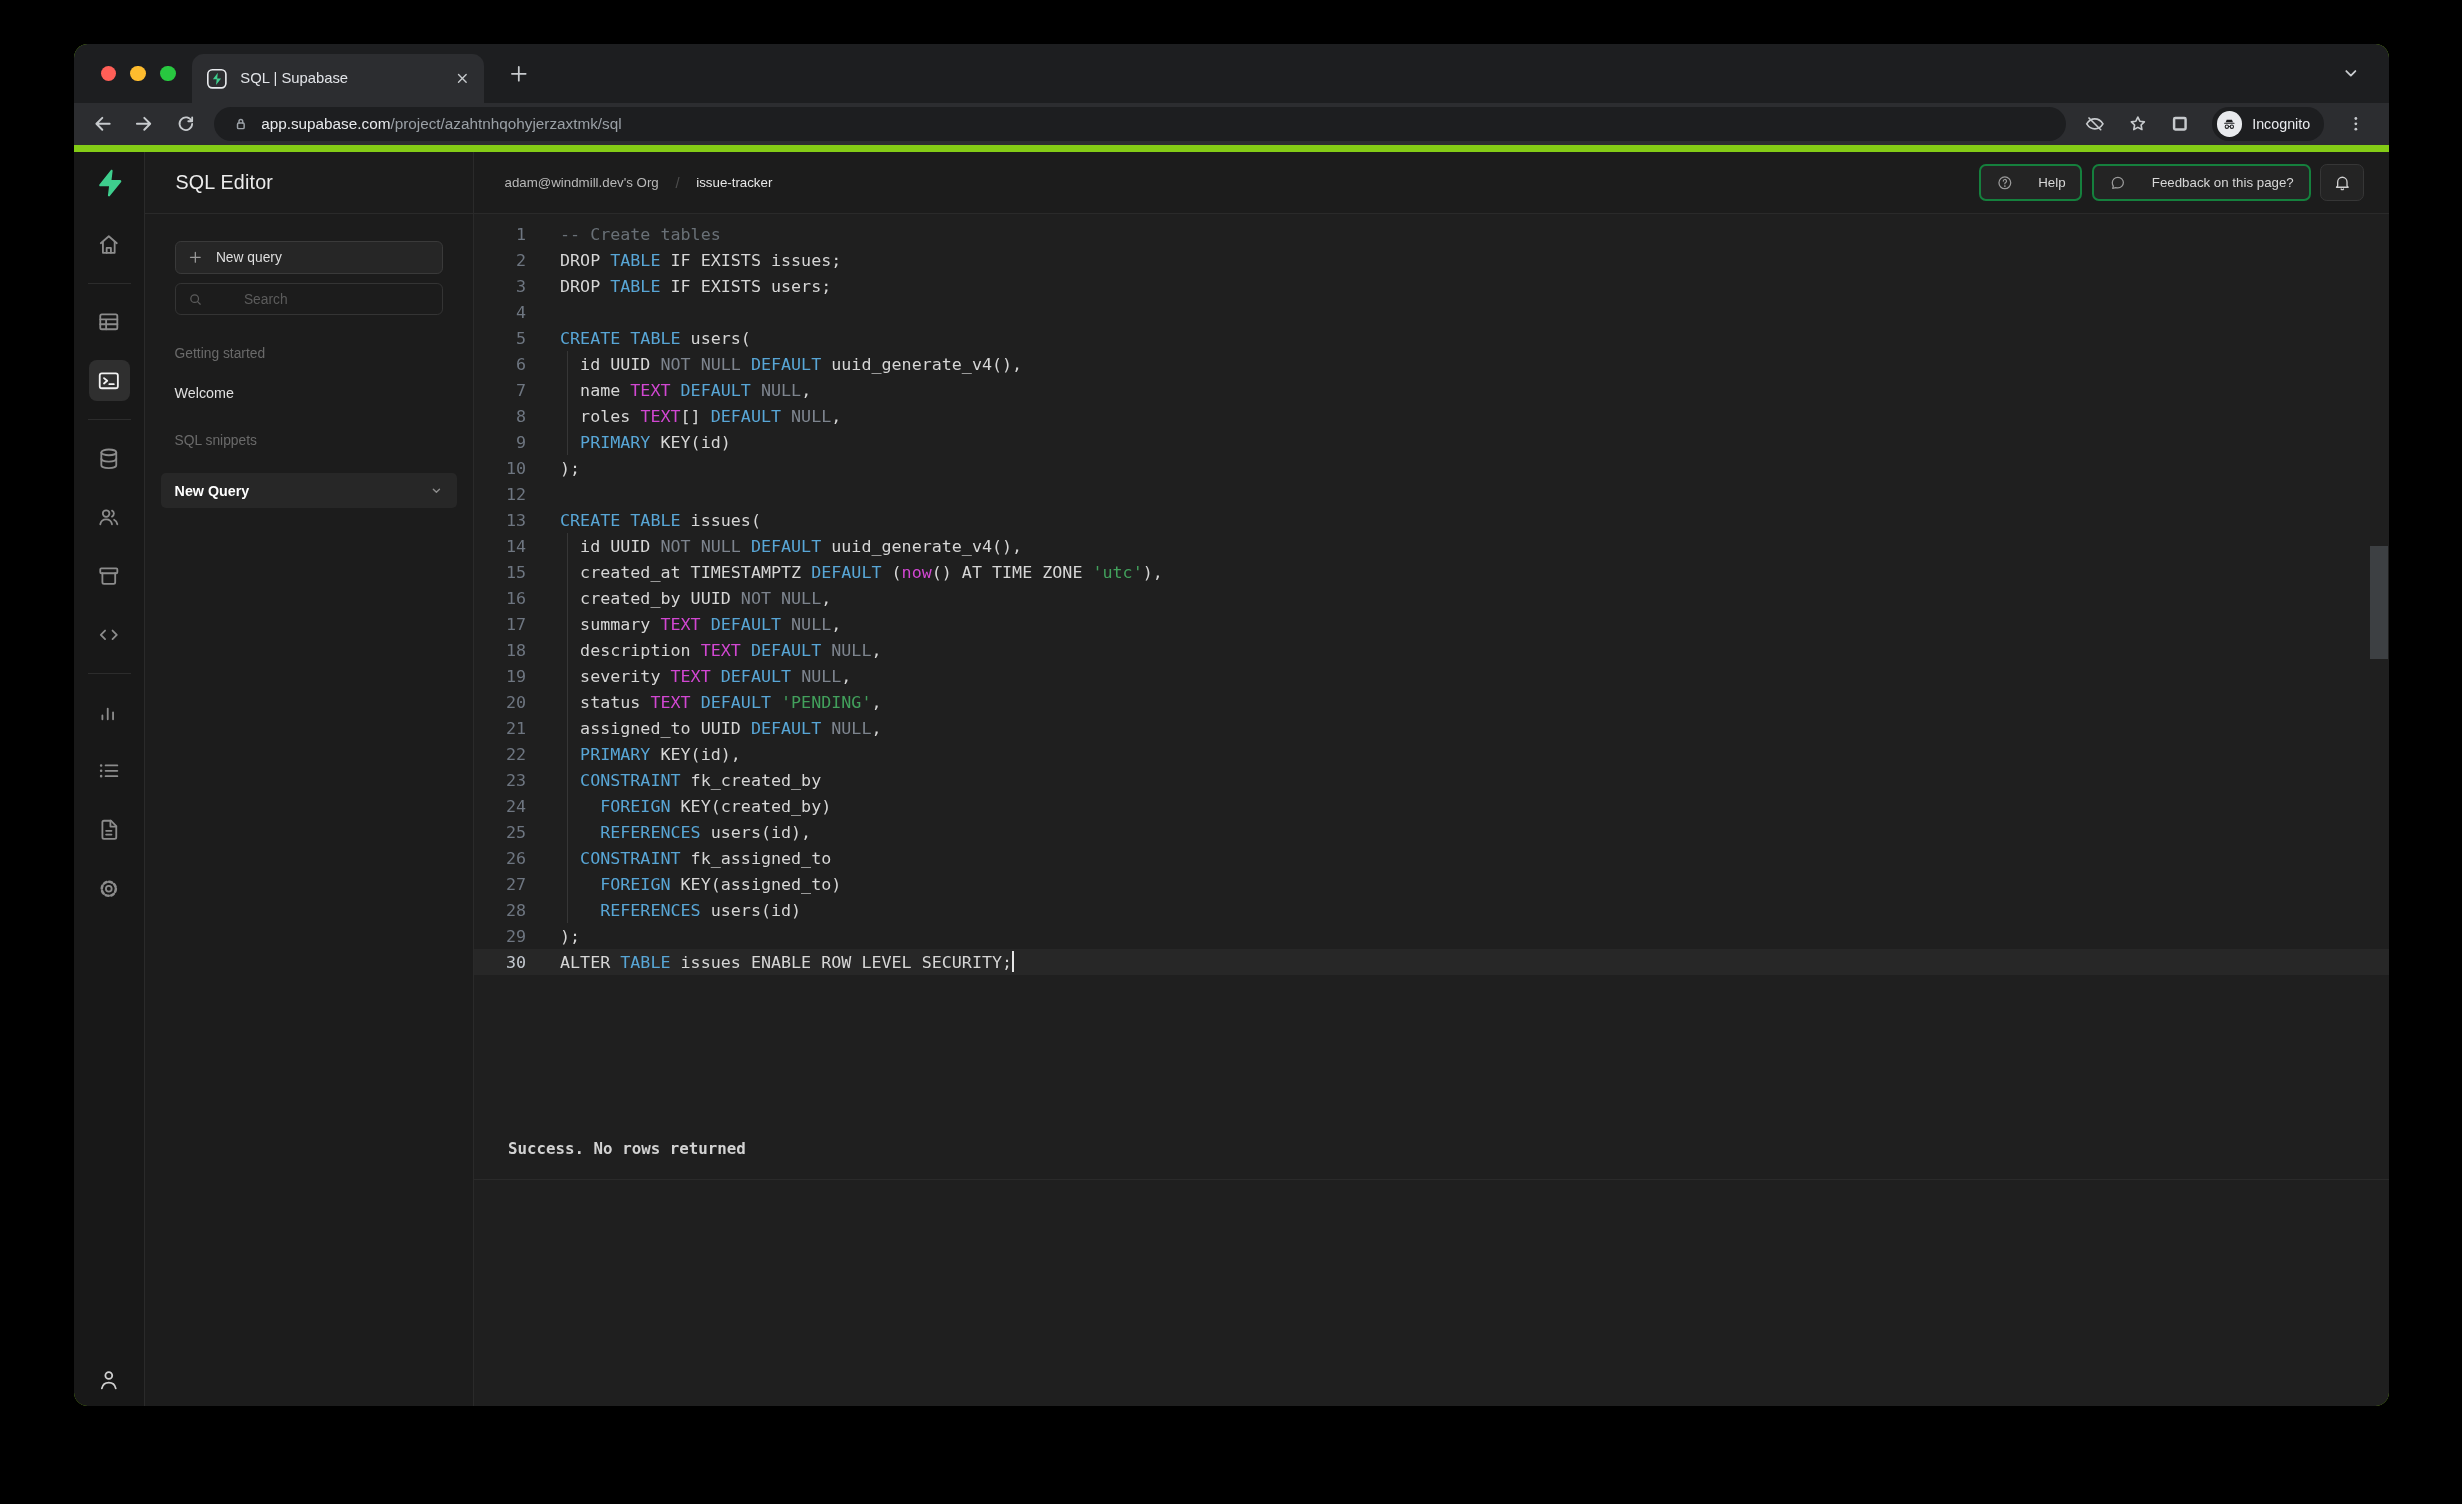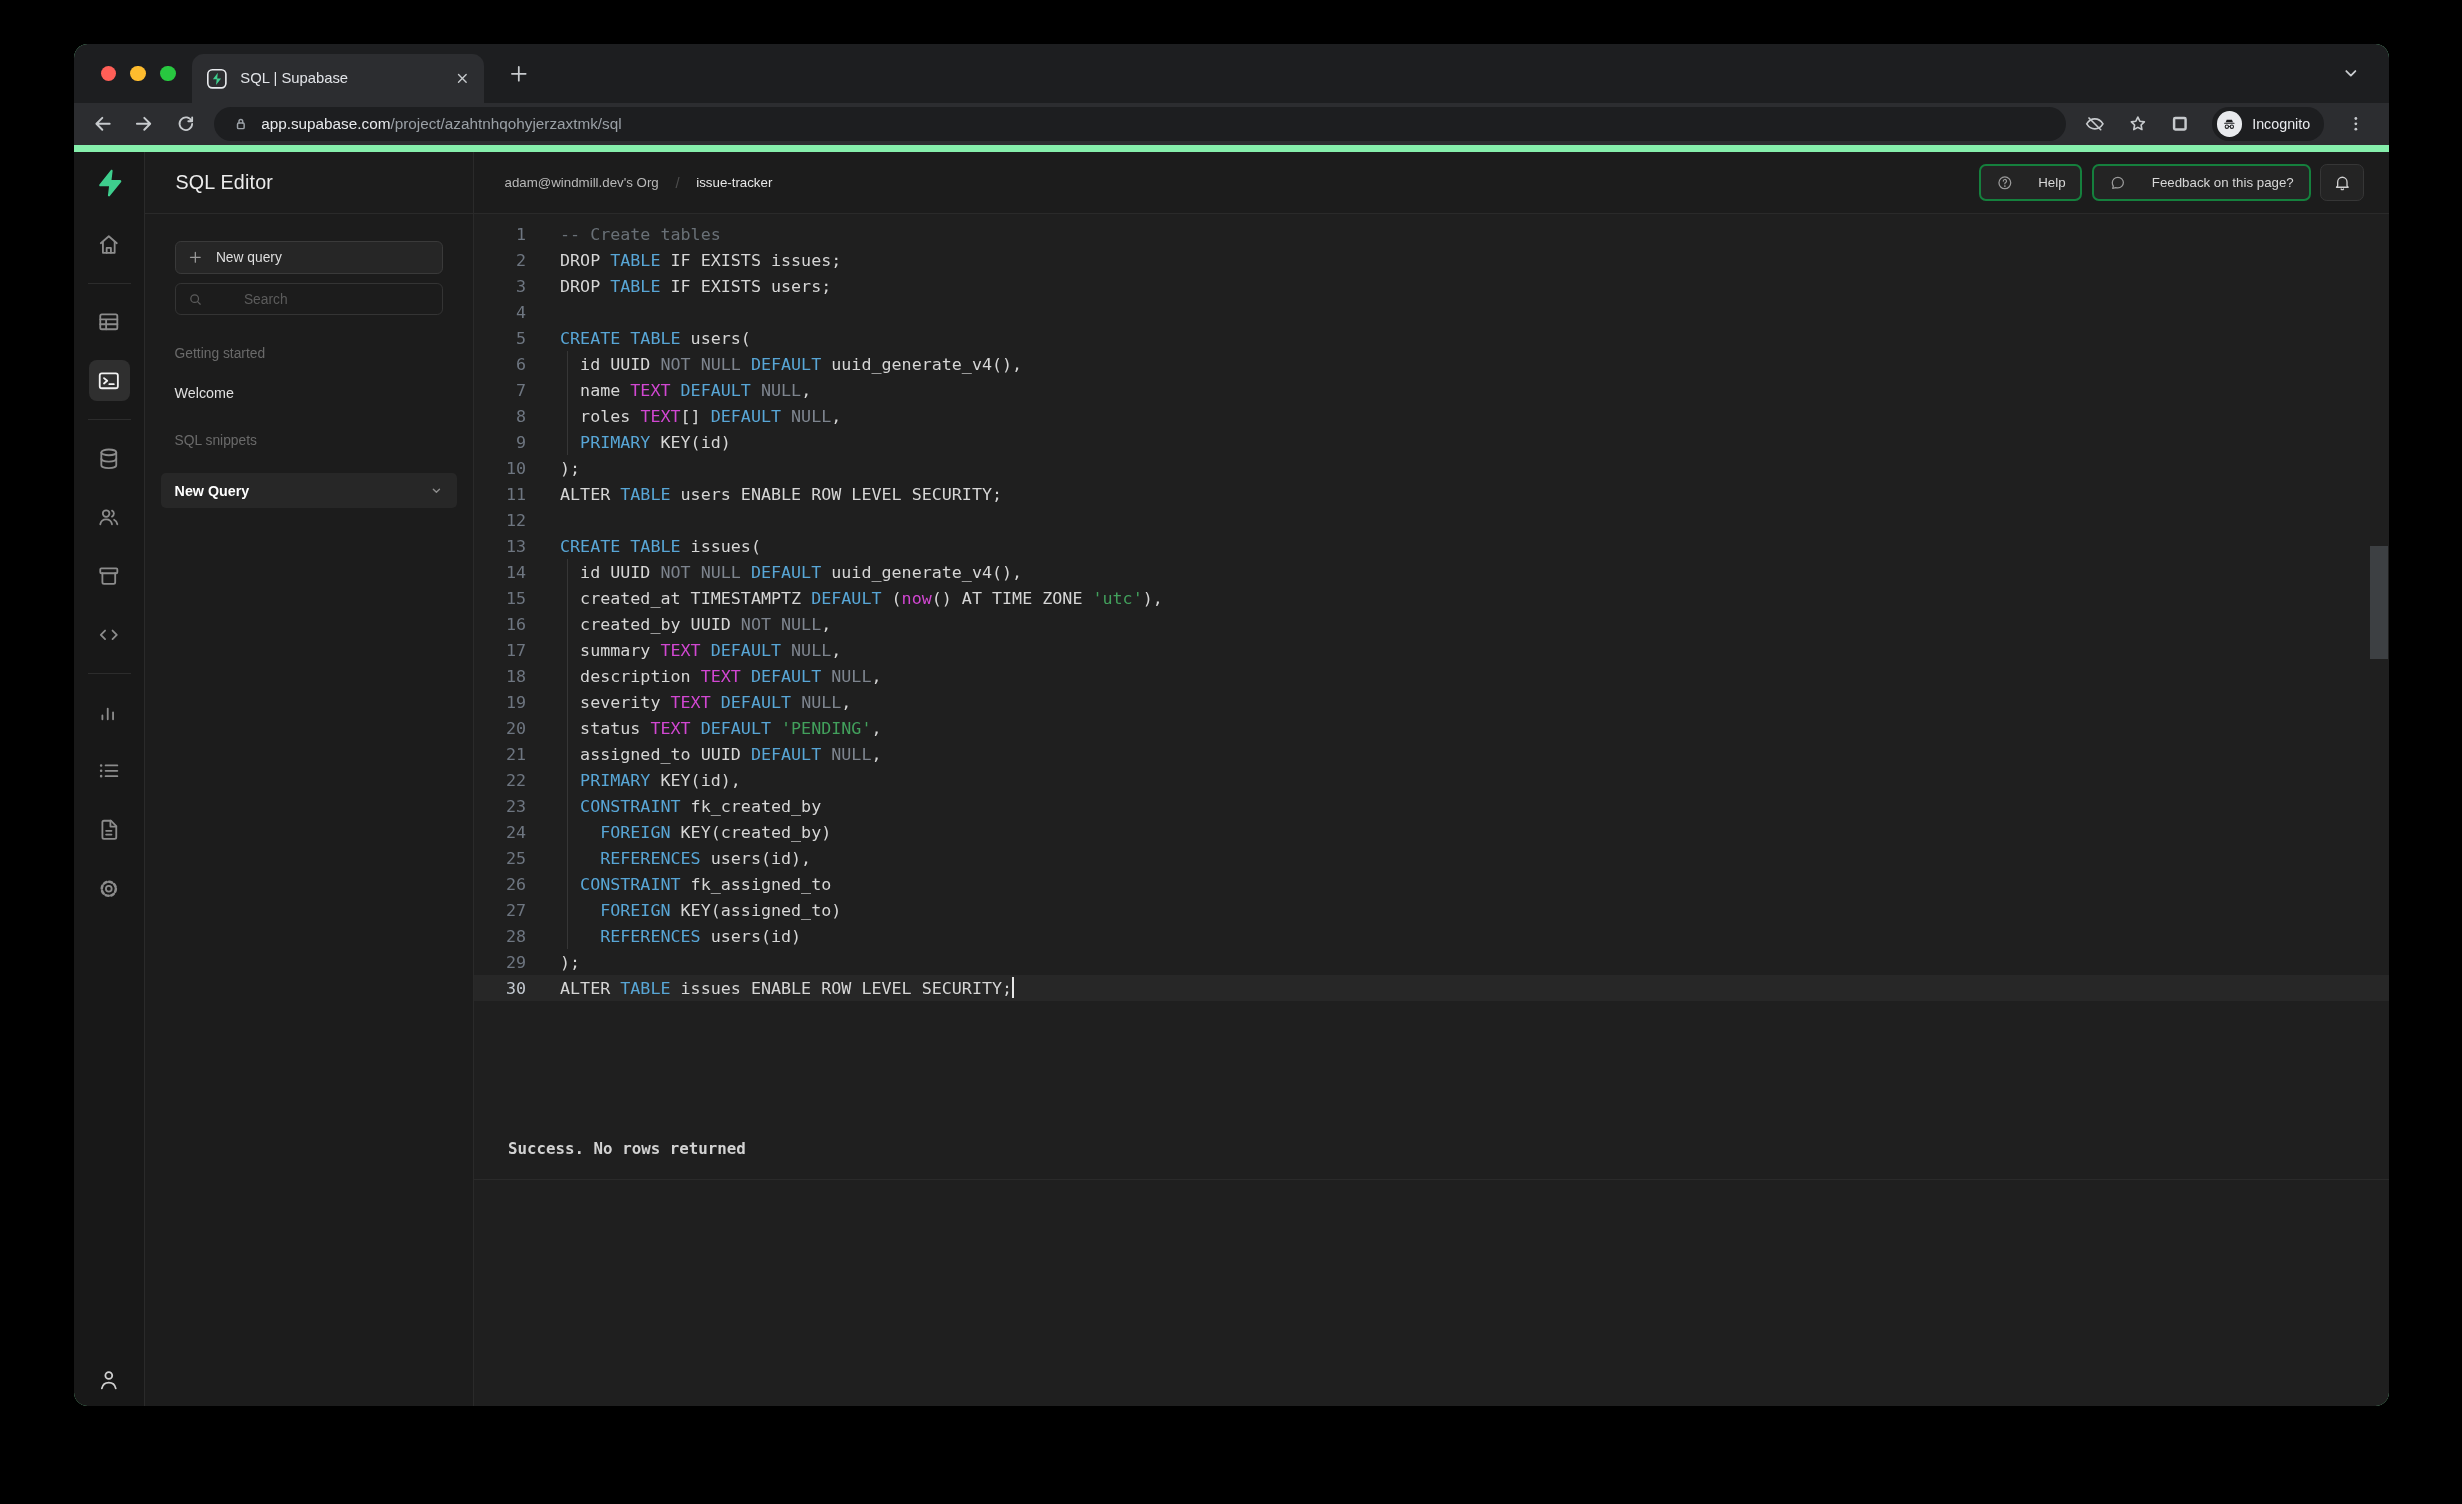--- a/index.html
+++ b/index.html
@@ -1,18 +1,18 @@
 <!DOCTYPE html>
 <html><head>
 <meta charset="utf-8">
 <style>
   html,body{margin:0;padding:0;background:#000;width:2463px;height:1504px;overflow:hidden;
     font-family:"Liberation Sans",sans-serif;-webkit-font-smoothing:antialiased;}
   .window{position:absolute;left:74px;top:44px;width:2315px;height:1362px;border-radius:13.8px;
-    overflow:hidden;background:#86efac;}
+    overflow:hidden;background:#84cc16;}
   
   .tabstrip{position:absolute;left:0;top:0;width:100%;height:59px;background:#1d1e20;}
   .traffic{position:absolute;top:21.7px;left:26.6px;display:flex;gap:13.8px;}
   .traffic span{width:15.8px;height:15.8px;border-radius:50%;display:block;}
   .tab{position:absolute;left:118px;top:9.9px;width:292px;height:49px;background:#2c2d30;
     border-radius:11.8px 11.8px 0 0;display:flex;align-items:center;padding:0 13.8px;box-sizing:border-box;color:#e2e4e8;}
   .tab .fav{margin-right:12.8px;}
   .tab-title{font-size:14.8px;flex:1;white-space:nowrap;overflow:hidden;}
   .newtab{position:absolute;left:433px;top:17.7px;color:#c7cacd;}
   .tab-search{position:absolute;right:27.6px;top:17.7px;color:#c7cacd;}
@@ -389,21 +389,20 @@
         <div class="line"><span class="ln">1</span><span class="codetxt"><span class="tk-c">-- Create tables</span></span></div>
         <div class="line"><span class="ln">2</span><span class="codetxt"><span class="tk-d">DROP </span><span class="tk-k">TABLE</span><span class="tk-d"> IF EXISTS issues;</span></span></div>
         <div class="line"><span class="ln">3</span><span class="codetxt"><span class="tk-d">DROP </span><span class="tk-k">TABLE</span><span class="tk-d"> IF EXISTS users;</span></span></div>
         <div class="line"><span class="ln">4</span><span class="codetxt"></span></div>
         <div class="line"><span class="ln">5</span><span class="codetxt"><span class="tk-k">CREATE TABLE</span><span class="tk-d"> users(</span></span></div>
         <div class="line"><span class="guide"></span><span class="ln">6</span><span class="codetxt"><span class="tk-d">  id UUID </span><span class="tk-g">NOT NULL</span><span class="tk-d"> </span><span class="tk-k">DEFAULT</span><span class="tk-d"> uuid_generate_v4(),</span></span></div>
         <div class="line"><span class="guide"></span><span class="ln">7</span><span class="codetxt"><span class="tk-d">  name </span><span class="tk-t">TEXT</span><span class="tk-d"> </span><span class="tk-k">DEFAULT</span><span class="tk-d"> </span><span class="tk-g">NULL</span><span class="tk-d">,</span></span></div>
         <div class="line"><span class="guide"></span><span class="ln">8</span><span class="codetxt"><span class="tk-d">  roles </span><span class="tk-t">TEXT</span><span class="tk-d">[] </span><span class="tk-k">DEFAULT</span><span class="tk-d"> </span><span class="tk-g">NULL</span><span class="tk-d">,</span></span></div>
         <div class="line"><span class="guide"></span><span class="ln">9</span><span class="codetxt"><span class="tk-d">  </span><span class="tk-k">PRIMARY</span><span class="tk-d"> KEY(id)</span></span></div>
         <div class="line"><span class="ln">10</span><span class="codetxt"><span class="tk-d">);</span></span></div>
-        <div class="line"><span class="ln">11</span><span class="codetxt"><span class="tk-d">ALTER </span><span class="tk-k">TABLE</span><span class="tk-d"> users ENABLE ROW LEVEL SECURITY;</span></span></div>
         <div class="line"><span class="ln">12</span><span class="codetxt"></span></div>
         <div class="line"><span class="ln">13</span><span class="codetxt"><span class="tk-k">CREATE TABLE</span><span class="tk-d"> issues(</span></span></div>
         <div class="line"><span class="guide"></span><span class="ln">14</span><span class="codetxt"><span class="tk-d">  id UUID </span><span class="tk-g">NOT NULL</span><span class="tk-d"> </span><span class="tk-k">DEFAULT</span><span class="tk-d"> uuid_generate_v4(),</span></span></div>
         <div class="line"><span class="guide"></span><span class="ln">15</span><span class="codetxt"><span class="tk-d">  created_at TIMESTAMPTZ </span><span class="tk-k">DEFAULT</span><span class="tk-d"> (</span><span class="tk-t">now</span><span class="tk-d">() AT TIME ZONE </span><span class="tk-s">'utc'</span><span class="tk-d">),</span></span></div>
         <div class="line"><span class="guide"></span><span class="ln">16</span><span class="codetxt"><span class="tk-d">  created_by UUID </span><span class="tk-g">NOT NULL</span><span class="tk-d">,</span></span></div>
         <div class="line"><span class="guide"></span><span class="ln">17</span><span class="codetxt"><span class="tk-d">  summary </span><span class="tk-t">TEXT</span><span class="tk-d"> </span><span class="tk-k">DEFAULT</span><span class="tk-d"> </span><span class="tk-g">NULL</span><span class="tk-d">,</span></span></div>
         <div class="line"><span class="guide"></span><span class="ln">18</span><span class="codetxt"><span class="tk-d">  description </span><span class="tk-t">TEXT</span><span class="tk-d"> </span><span class="tk-k">DEFAULT</span><span class="tk-d"> </span><span class="tk-g">NULL</span><span class="tk-d">,</span></span></div>
         <div class="line"><span class="guide"></span><span class="ln">19</span><span class="codetxt"><span class="tk-d">  severity </span><span class="tk-t">TEXT</span><span class="tk-d"> </span><span class="tk-k">DEFAULT</span><span class="tk-d"> </span><span class="tk-g">NULL</span><span class="tk-d">,</span></span></div>
         <div class="line"><span class="guide"></span><span class="ln">20</span><span class="codetxt"><span class="tk-d">  status </span><span class="tk-t">TEXT</span><span class="tk-d"> </span><span class="tk-k">DEFAULT</span><span class="tk-d"> </span><span class="tk-s">'PENDING'</span><span class="tk-d">,</span></span></div>
         <div class="line"><span class="guide"></span><span class="ln">21</span><span class="codetxt"><span class="tk-d">  assigned_to UUID </span><span class="tk-k">DEFAULT</span><span class="tk-d"> </span><span class="tk-g">NULL</span><span class="tk-d">,</span></span></div>

